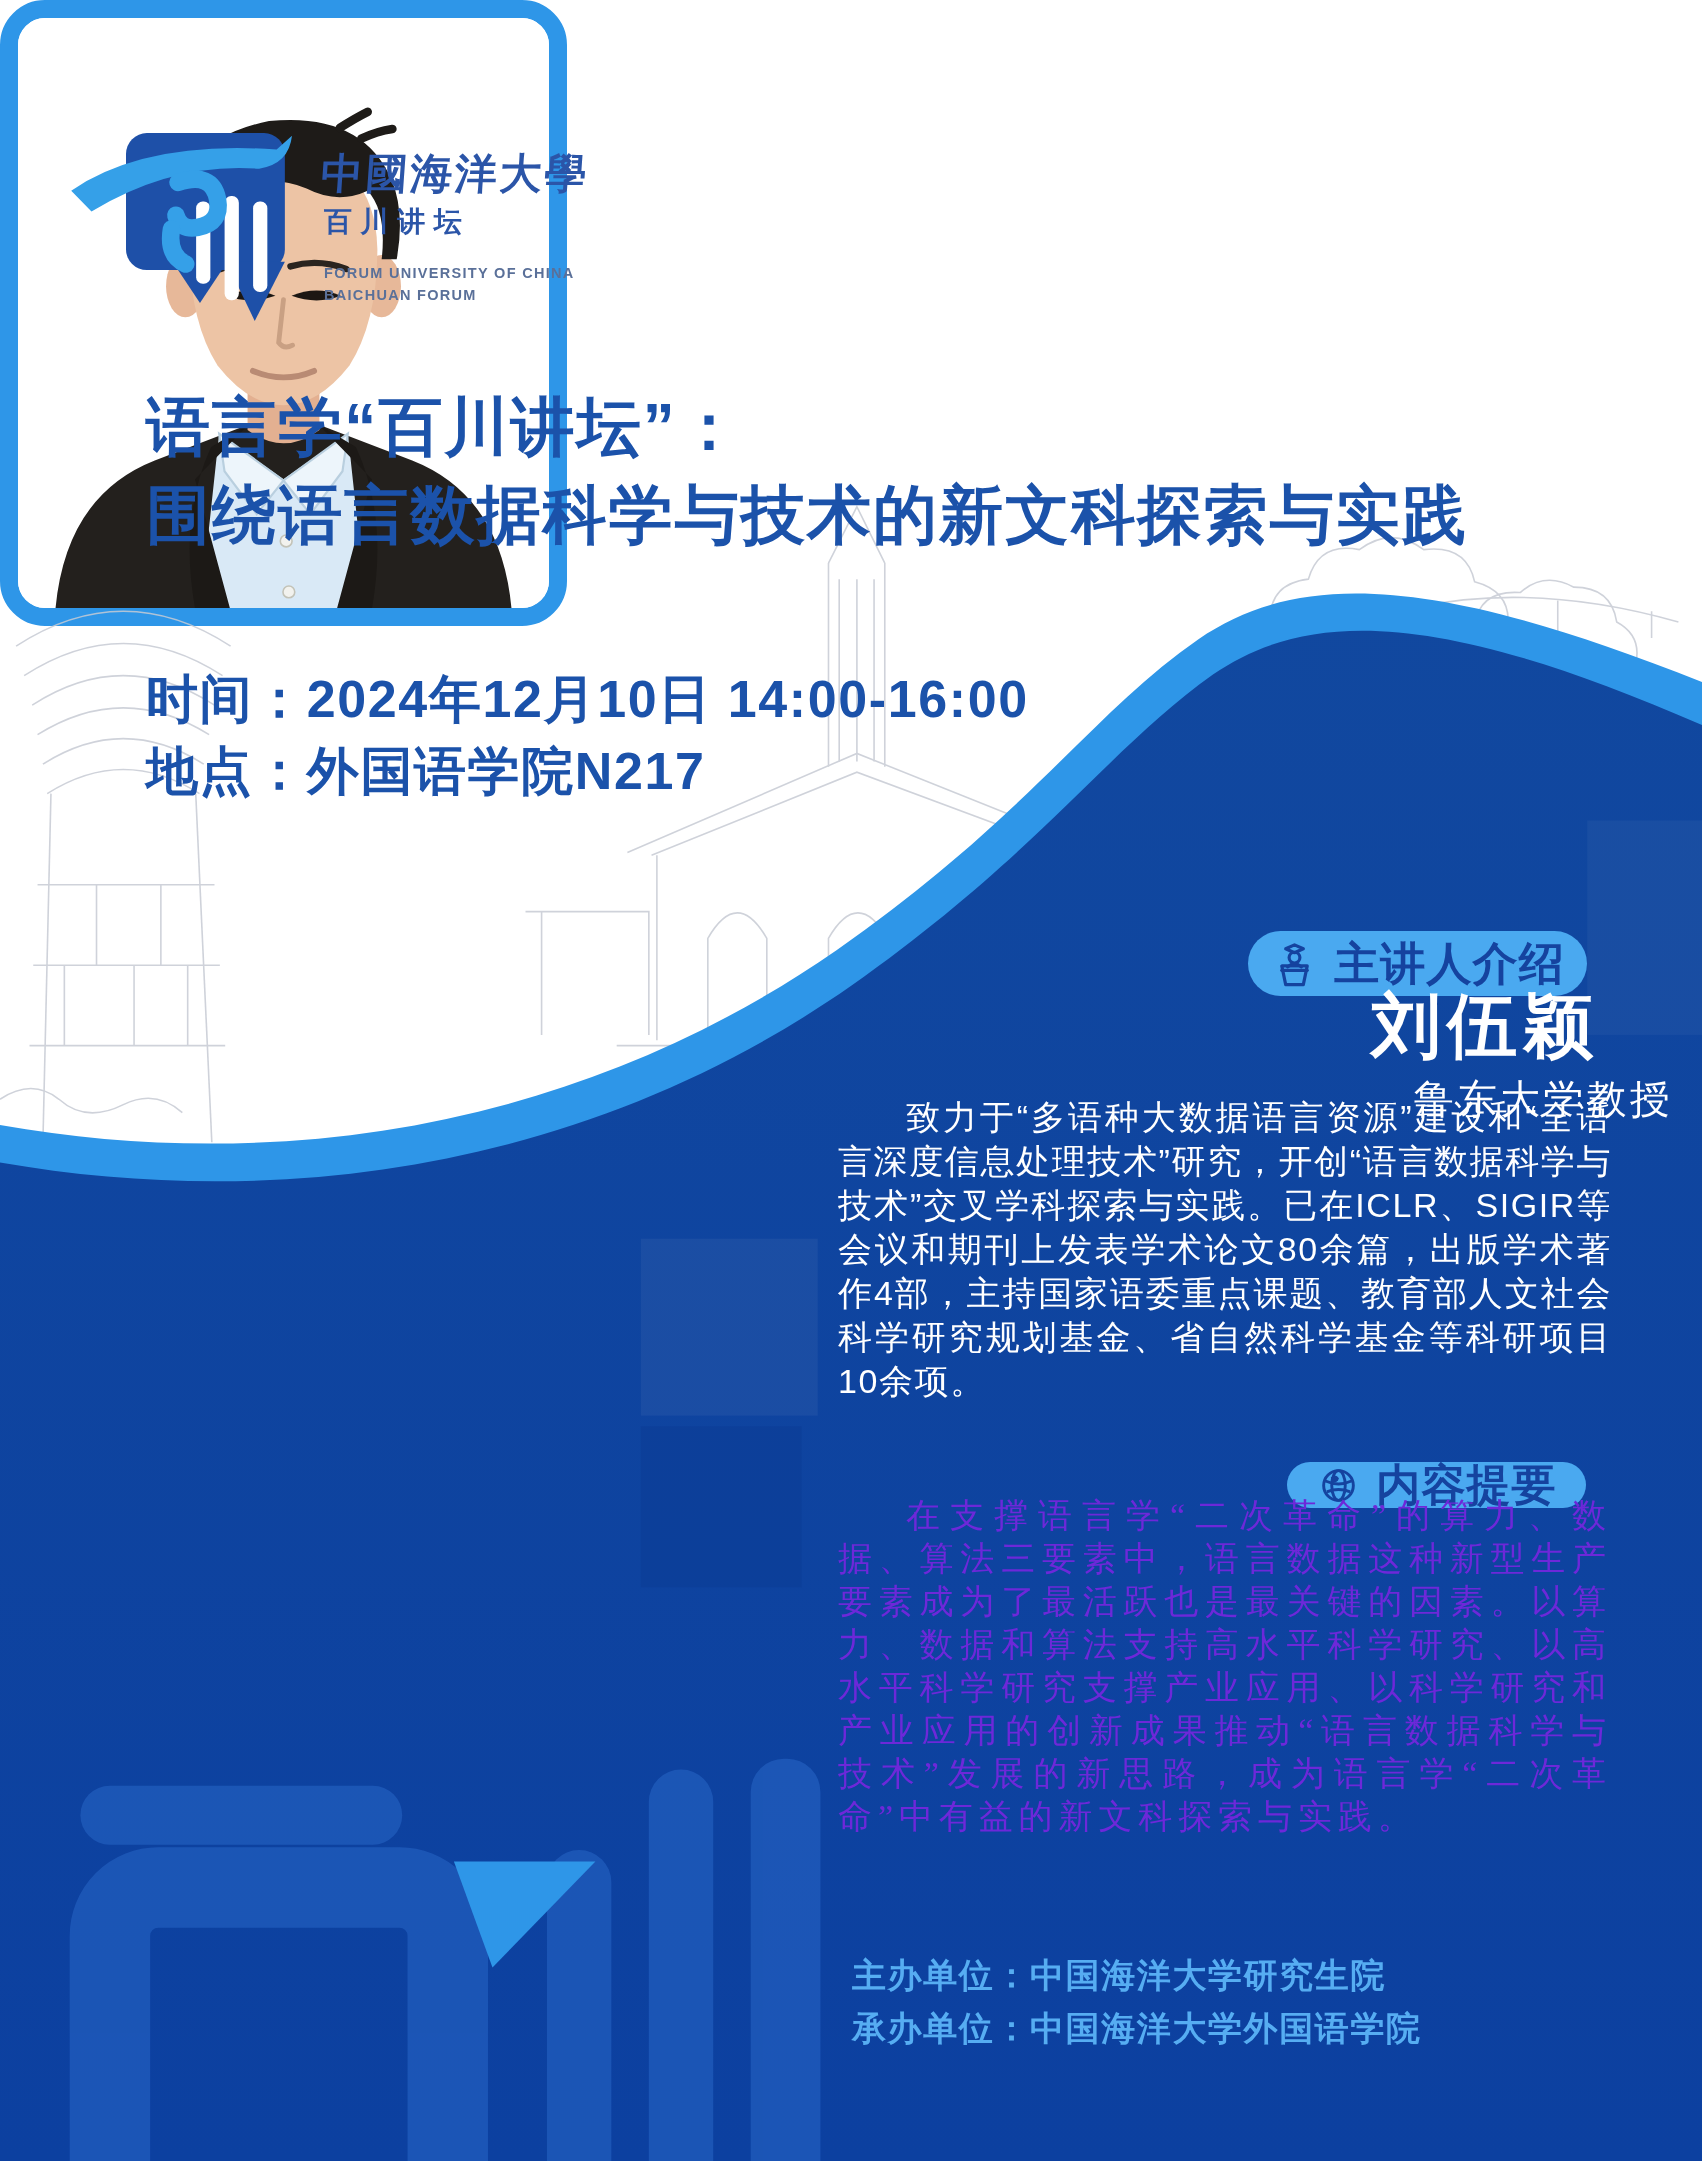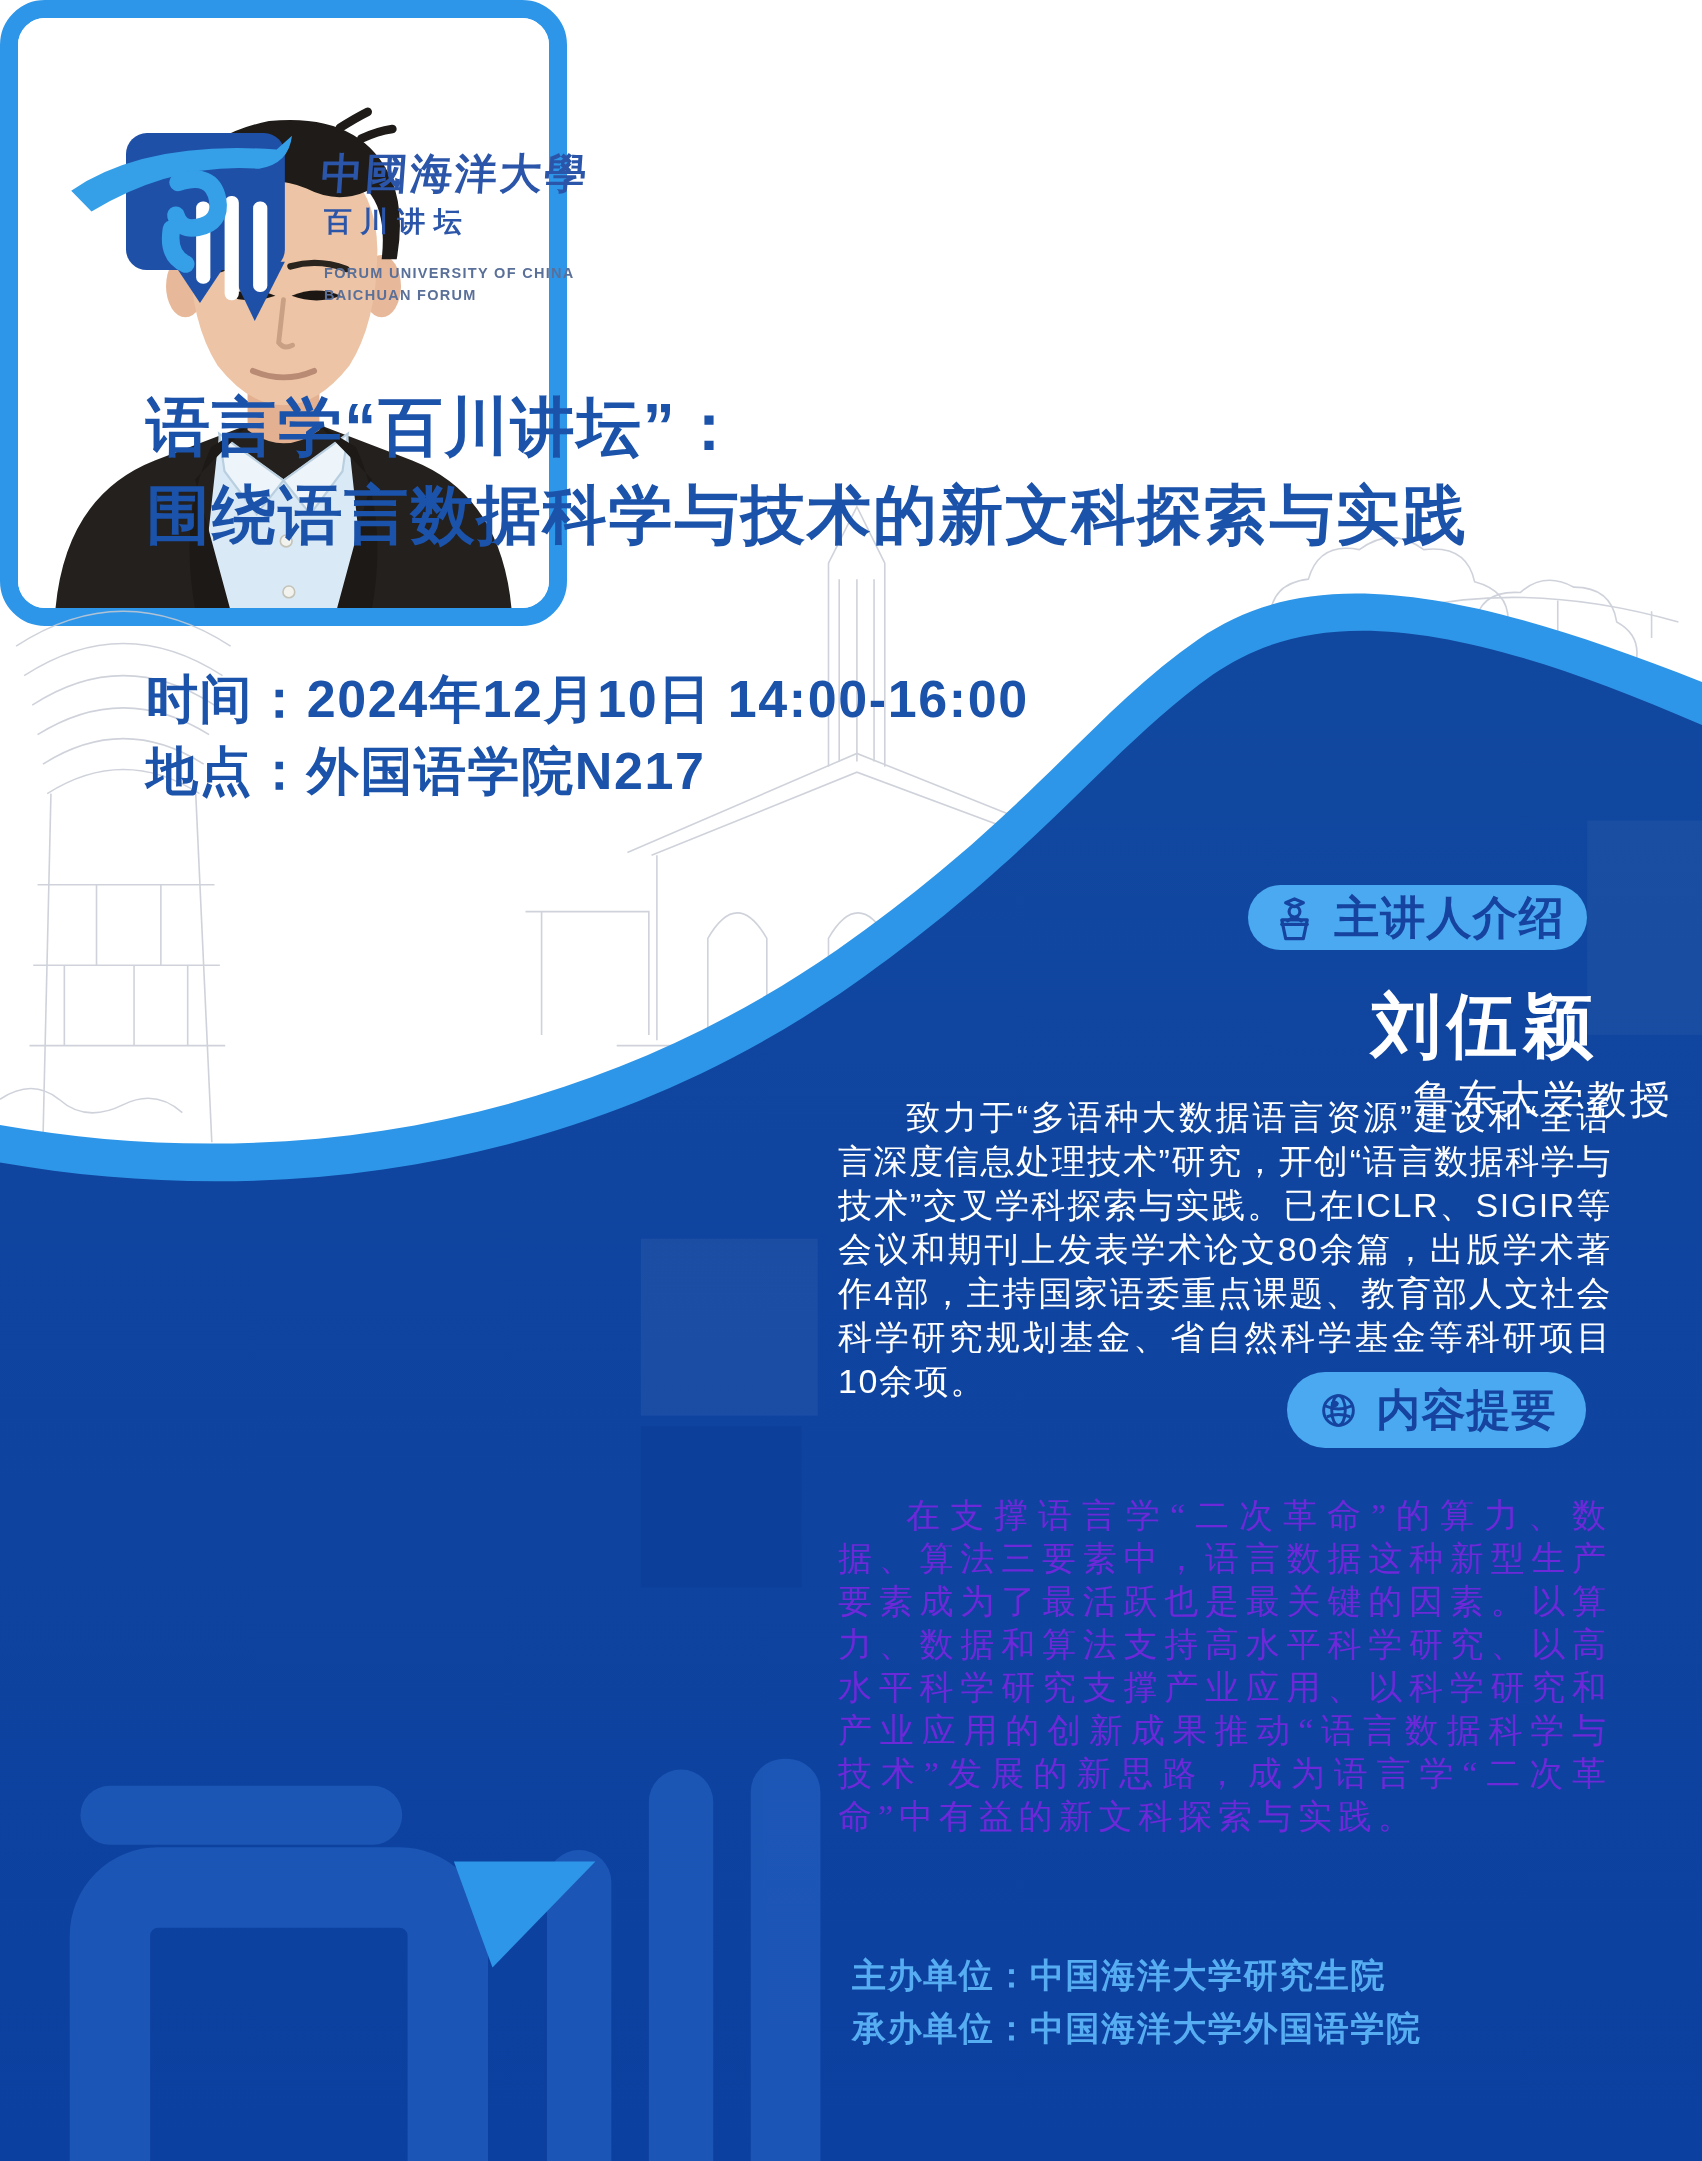--- a/index.html
+++ b/index.html
@@ -43,24 +43,24 @@
   
   #photo-tail{left:429px;top:1840px;z-index:3;}
   #photo-frame{
     left:151px;top:1253px;width:567px;height:626px;z-index:4;
     background:#ffffff;border:18px solid #2E96E8;border-radius:45px;overflow:hidden;
   }
 
   
   .pill{
     z-index:4;display:flex;align-items:center;justify-content:center;gap:15px;
-    background:#4AA9F0;border-radius:536px;color:#15439F;font-weight:900;white-space:nowrap;
+    background:#4AA9F0;border-radius:536px;color:#15439F;font-weight:900;white-space:nowrap;margin-top:46px;
   }
   #badge-speaker{left:1248px;top:885px;width:339px;height:65px;font-size:45px;letter-spacing:1.1px;}
-  #badge-summary{left:1287px;top:1372px;width:299px;height:76px;font-size:44px;letter-spacing:1.1px;}
+  #badge-summary{left:1287px;top:1416px;width:299px;height:46px;font-size:44px;letter-spacing:1.1px;}
 
   #speaker-name{
     left:1298px;top:980px;width:375px;z-index:4;text-align:center;color:#ffffff;
     font-family:"Liberation Serif","DejaVu Serif",serif;font-size:70px;font-weight:700;letter-spacing:6.4px;
   }
   #speaker-affiliation{
     left:1298px;top:1072px;width:375px;z-index:4;text-align:right;color:#ffffff;
     font-family:"Liberation Serif","DejaVu Serif",serif;font-size:40px;letter-spacing:3.2px;
   }
   #speaker-bio{

